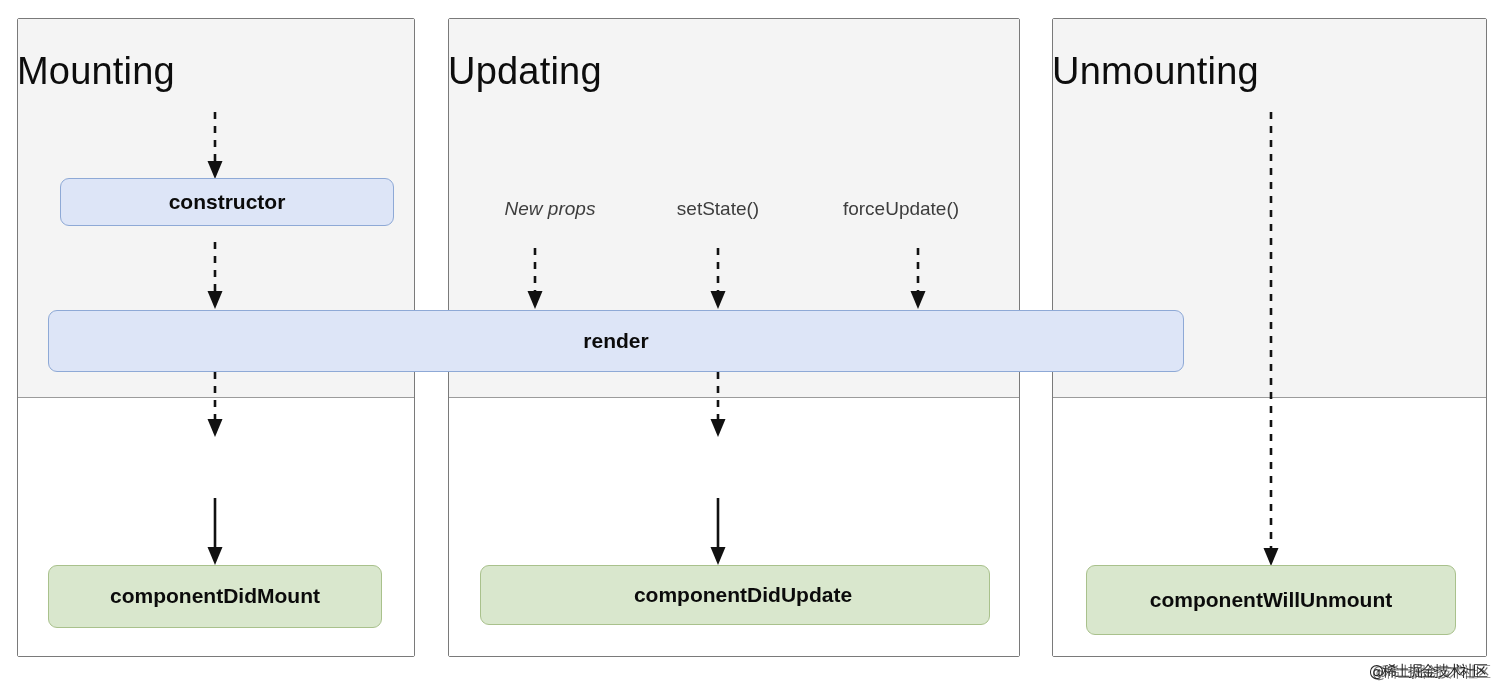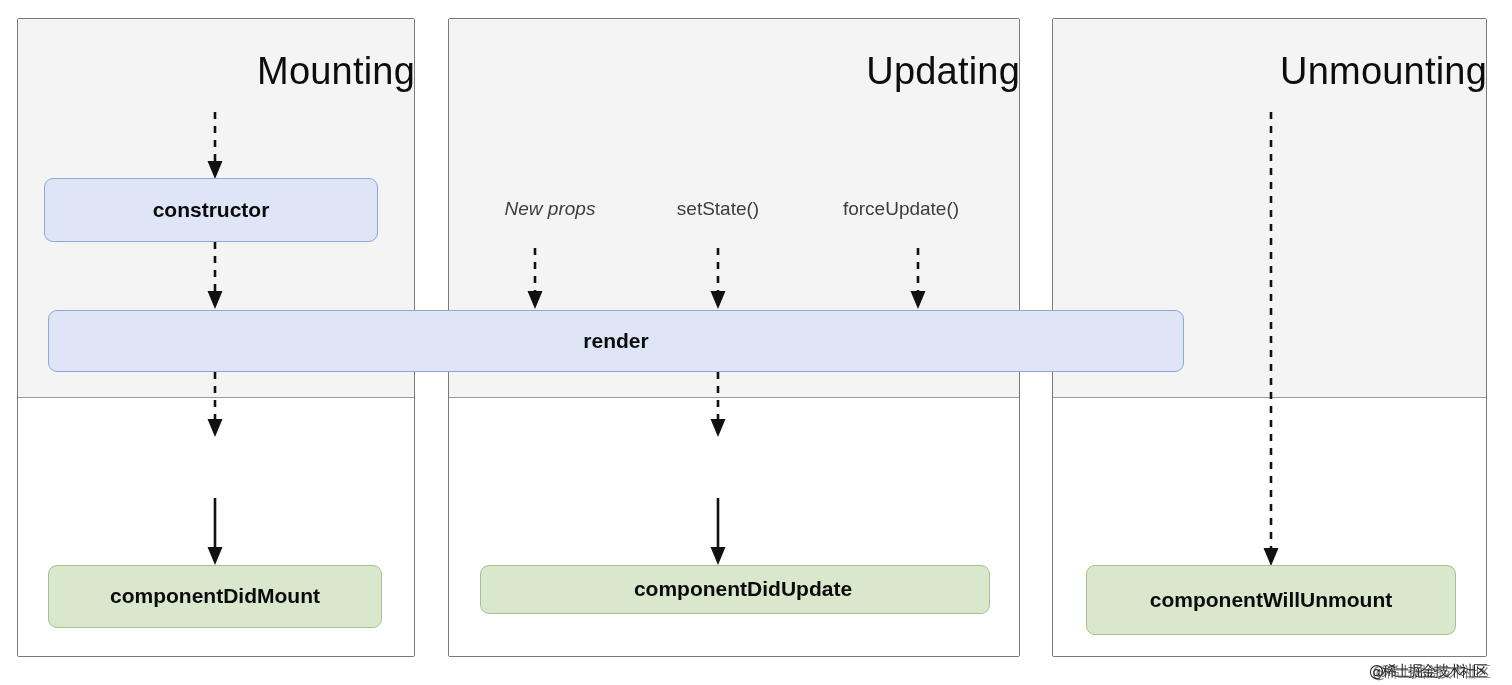--- a/index.html
+++ b/index.html
@@ -43,21 +43,21 @@
     right: 0;
     bottom: 0;
     background: #ffffff;
     box-sizing: border-box;
   }
 
   .phase-title {
     position: absolute;
     left: 0;
     right: 0;
-    text-align: right;
+    text-align: left;
     font-size: 38px;
     font-weight: 400;
     color: #0d0d0d;
     letter-spacing: 0.2px;
     line-height: 1;
     white-space: nowrap;
   }
 
   
   .node {
@@ -203,21 +203,21 @@
     </svg>
   </div>
 
   <div class="arrow" style="left:1271px; top:112px; width:20px; height:455px;">
     <svg width="20" height="455" viewBox="0 0 20 455">
       <line x1="10" y1="0" x2="10" y2="438" stroke="#111111" stroke-width="2.6" stroke-dasharray="7 7"></line>
       <polygon points="10,454 2.5,436 17.5,436" fill="#111111"></polygon>
     </svg>
   </div>
 
-  <div class="node blue" style="left:44px; top:178px; width:334px; height:64px;">
+  <div class="node blue" style="left:60px; top:178px; width:334px; height:48px;">
     <span class="node-label">constructor</span>
   </div>
 
   <div class="node blue" style="left:48px; top:310px; width:1136px; height:62px;">
     <span class="node-label">render</span>
   </div>
 
   <div class="arrow" style="left:215px; top:372px; width:20px; height:66px;">
     <svg width="20" height="66" viewBox="0 0 20 66">
       <line x1="10" y1="0" x2="10" y2="50" stroke="#111111" stroke-width="2.6" stroke-dasharray="7 7"></line>
@@ -242,21 +242,21 @@
     <svg width="20" height="68" viewBox="0 0 20 68">
       <line x1="10" y1="0" x2="10" y2="52" stroke="#111111" stroke-width="2.6"></line>
       <polygon points="10,67 2.5,49 17.5,49" fill="#111111"></polygon>
     </svg>
   </div>
 
   <div class="node green" style="left:48px; top:565px; width:334px; height:63px;">
     <span class="node-label">componentDidMount</span>
   </div>
 
-  <div class="node green" style="left:480px; top:565px; width:510px; height:49px;padding-left:16px;">
+  <div class="node green" style="left:480px; top:565px; width:510px; height:60px;padding-left:16px;">
     <span class="node-label">componentDidUpdate</span>
   </div>
 
   <div class="node green" style="left:1086px; top:565px; width:370px; height:70px;">
     <span class="node-label">componentWillUnmount</span>
   </div>
 
   <div class="watermark">
     <span>@稀土掘金技术社区</span>
     <span class="wm-dup">@稀土掘金技术社区</span>

